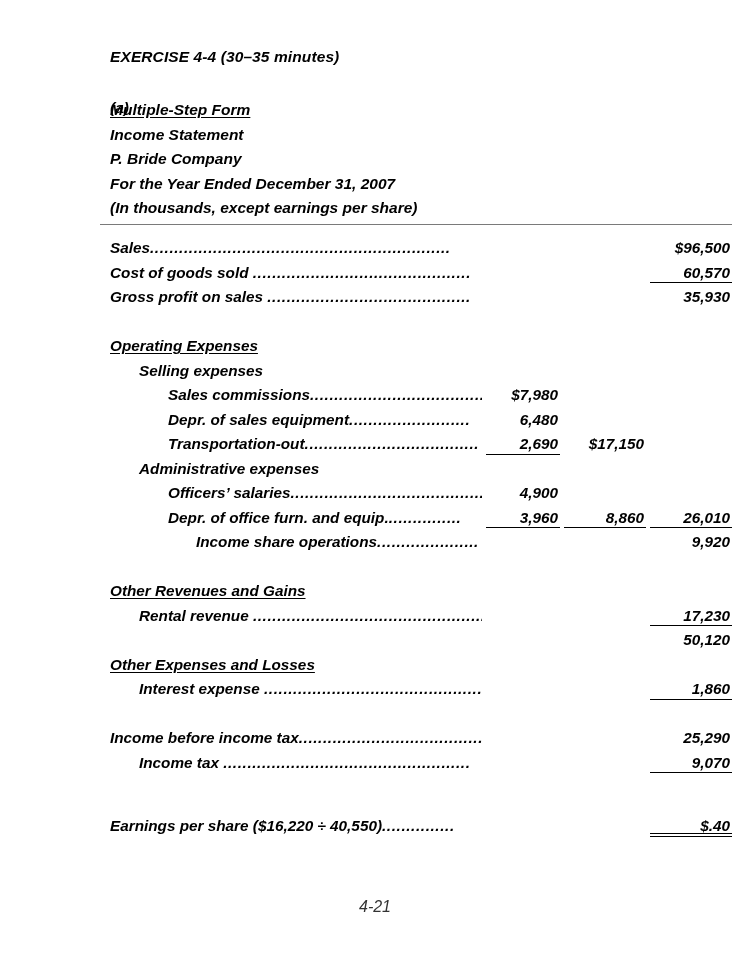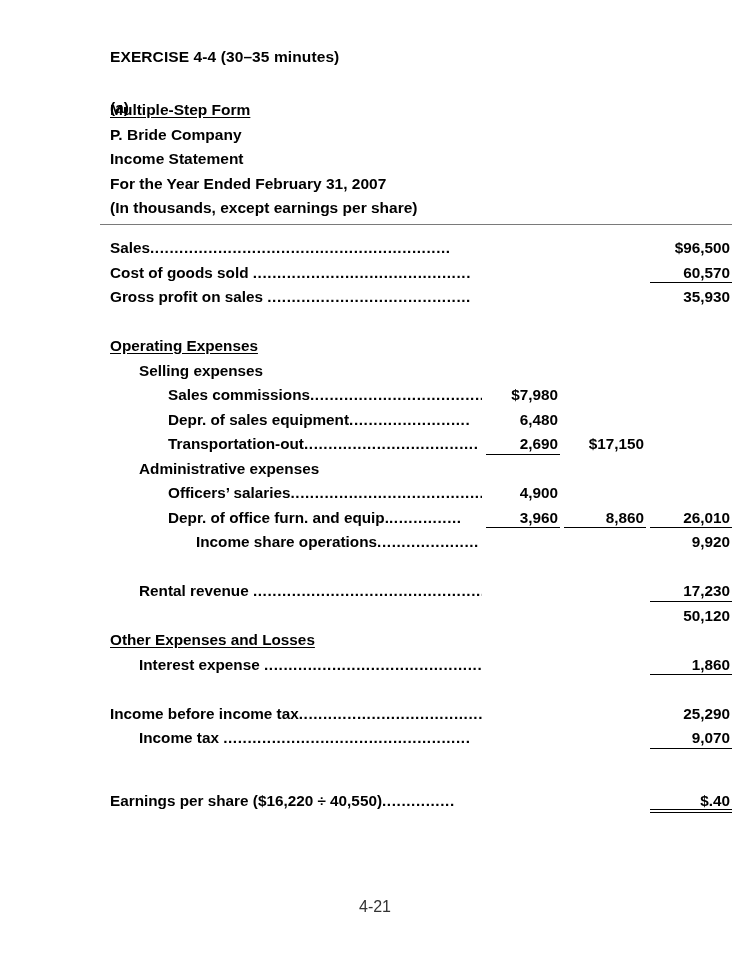--- a/index.html
+++ b/index.html
@@ -14,20 +14,21 @@
     color: #000000;
     position: relative;
     overflow: hidden;
   }
 
   .page {
     position: relative;
     width: 626px;
     height: 970px;
     box-sizing: border-box;
+    font-style: italic;
   }
 
   
   .exercise-title {
     position: absolute;
     left: 110px;
     top: 48px;
     font-size: 15.5px;
     font-weight: bold;
     letter-spacing: 0.1px;
@@ -164,23 +165,23 @@
 <body>
 
 <div class="page">
 
   <div class="exercise-title">EXERCISE 4-4 (30–35 minutes)</div>
 
   <div class="part-label">(a)</div>
 
   <div class="title-block">
     <div class="u">Multiple-Step Form</div>
+    <div>Income Statement</div>
     <div>P. Bride Company</div>
-    <div>Income Statement</div>
-    <div>For the Year Ended February 31, 2007</div>
+    <div>For the Year Ended December 31, 2007</div>
     <div>(In thousands, except earnings per share)</div>
   </div>
 
   <div class="top-rule"></div>
 
   <table class="stmt">
     <colgroup>
       <col class="col-label">
         <col class="col-c1">
         <col class="col-c2">
@@ -273,20 +274,26 @@
         <td class="lead i3"><span class="txt">Income share operations</span><span class="dots">.....................</span></td>
         <td class="num"></td>
         <td class="num"></td>
         <td class="num">9,920</td>
       </tr>
 
       <tr class="spacer">
           <td colspan="4"></td>
         </tr>
 
+      <tr>
+        <td class="lead i0"><span class="txt section-head">Other Revenues and Gains</span></td>
+        <td class="num"></td>
+        <td class="num"></td>
+        <td class="num"></td>
+      </tr>
 
       <tr>
         <td class="lead i1"><span class="txt">Rental revenue </span><span class="dots">.................................................</span></td>
         <td class="num"></td>
         <td class="num"></td>
         <td class="num ul-single">17,230</td>
       </tr>
 
       <tr>
         <td class="lead i0"><span class="txt"></span></td>

